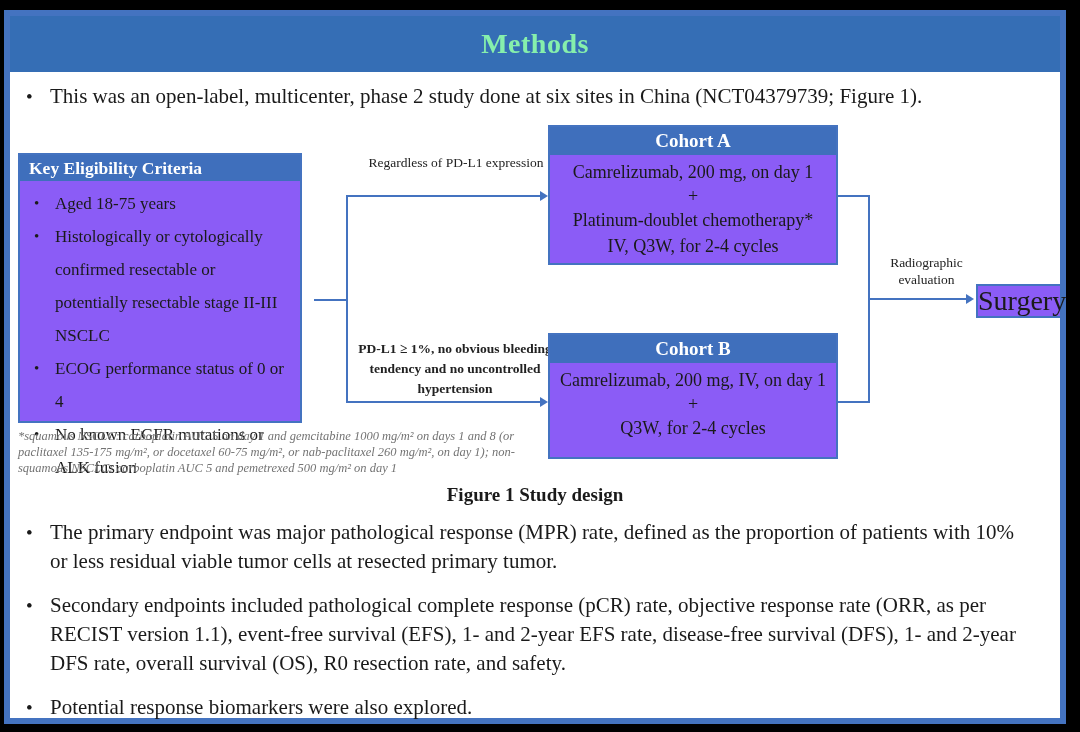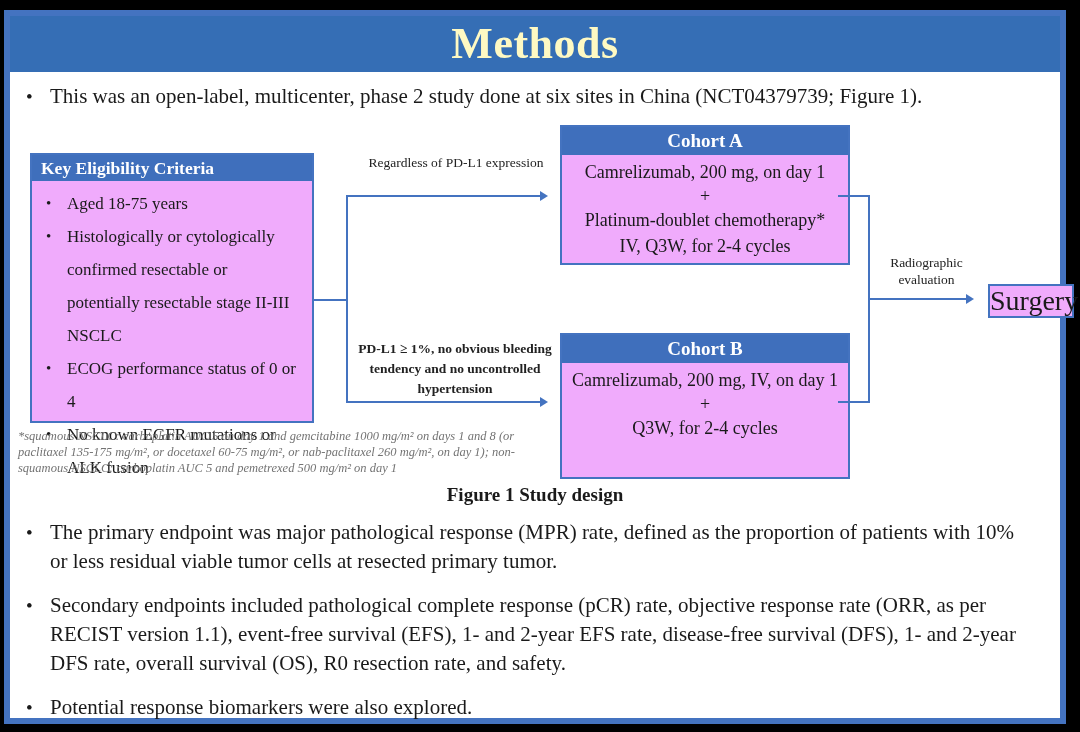--- a/index.html
+++ b/index.html
@@ -9,52 +9,52 @@
   }
   .slide{
     position:absolute;left:4px;top:10px;width:1062px;height:714px;
     box-sizing:border-box;border:6px solid #4473c0;background:#fff;
   }
   .titlebar{
     position:absolute;left:0;top:0;right:0;height:56px;background:#356eb5;
     text-align:center;
   }
   .titlebar h1{
-    margin:0;font-size:44px;line-height:56px;color:#fef9c3;font-weight:bold;
+    margin:0;font-size:28px;line-height:56px;color:#86efac;font-weight:bold;
     letter-spacing:.5px;
   }
   
   ul.bullets{list-style:none;margin:0;padding:0;}
   ul.bullets li{
     position:relative;padding-left:30px;font-size:21px;line-height:29px;
   }
   ul.bullets li::before{
     content:"\2022";position:absolute;left:6px;top:0;font-size:19px;
   }
   .intro{position:absolute;left:10px;top:66px;width:1020px;}
   .endpoints{position:absolute;left:10px;top:502px;width:1008px;}
   .endpoints li{margin-bottom:15px;}
   
   .figure{position:absolute;left:0;top:90px;width:1050px;height:382px;}
   .figure *{box-sizing:border-box;}
-  .dbox{position:absolute;border:2px solid #4473c0;background:#f0abfc;margin-left:12px;}
+  .dbox{position:absolute;border:2px solid #4473c0;background:#8b5cf6;}
   .dbox .dhead{
     background:#3f6fbc;color:#fff;font-weight:bold;text-align:center;
   }
   .elig{left:8px;top:47px;width:284px;height:270px;}
   .elig .dhead{text-align:left;font-size:17.5px;line-height:26px;height:26px;padding:0 9px;}
   .elig ul{list-style:none;margin:6px 0 0 0;padding:0 8px;}
   .elig li{position:relative;padding-left:27px;font-size:17px;line-height:33px;}
   .elig li::before{content:"\2022";position:absolute;left:6px;top:0;font-size:15px;}
   .cohort{width:290px;}
   .cohort .dhead{font-size:19px;line-height:28px;height:28px;}
   .cohort .cbody{padding-top:4px;text-align:center;}
   .cohort .cline{font-size:18px;line-height:26px;}
   .cohortA{left:538px;top:19px;height:140px;}
-  .cohortB{left:538px;top:227px;height:146px;}
+  .cohortB{left:538px;top:227px;height:126px;}
   .surgery{
     left:966px;top:178px;width:86px;height:34px;text-align:center;
     font-size:28px;line-height:30px;
   }
   .hline,.vline{position:absolute;background:#4473c0;}
   .hline{height:2px;}
   .vline{width:2px;}
   .ah{
     position:absolute;width:0;height:0;
     border-top:5px solid transparent;border-bottom:5px solid transparent;

